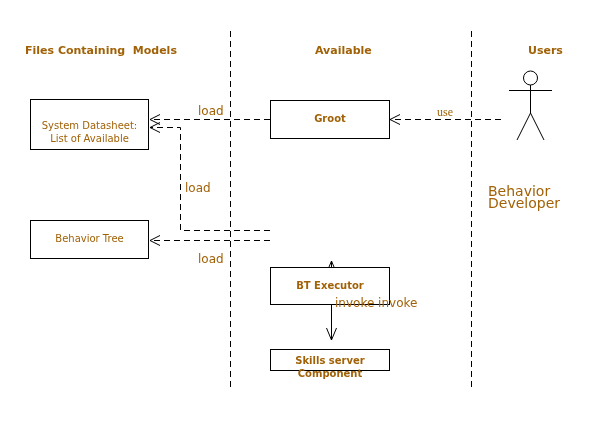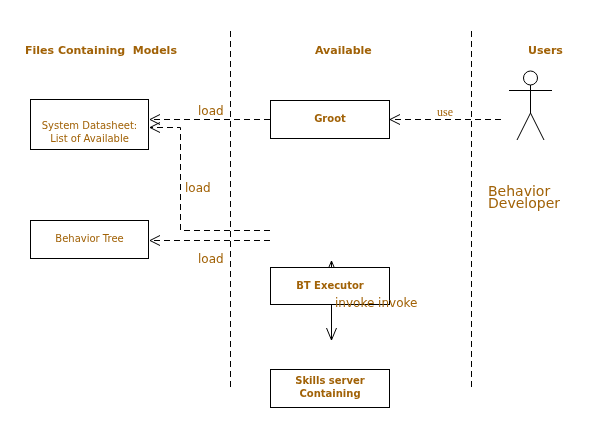--- a/index.html
+++ b/index.html
@@ -109,23 +109,23 @@
   </div>
 
   <div class="node bold" style="left:270px; top:100px; width:120px; height:39px;">
     <div>Groot</div>
   </div>
 
   <div class="node bold" style="left:270px; top:221px; width:120px; height:38px;margin-top:46px;">
     <div>BT Executor</div>
   </div>
 
-  <div class="node bold" style="left:270px; top:369px; width:120px; height:39px; padding-top:4px;">
+  <div class="node bold" style="left:270px; top:349px; width:120px; height:22px; padding-top:4px;">
     <div>Skills server</div>
-    <div>Containing</div>
+    <div>Component</div>
   </div>
 
   <div class="edge-label" style="left:198px; top:105px;">load</div>
   <div class="edge-label" style="left:185px; top:182px;">load</div>
   <div class="edge-label" style="left:198px; top:253px;">load</div>
   <div class="edge-label" style="left:437px; top:106px;font-family:Liberation Serif, serif;">use</div>
   <div class="edge-label" style="left:335px; top:297px;">invoke invoke</div>
 
   <div class="actor-label" style="left:488px; top:149px; width:85px;">
     <div>Behavior</div>

